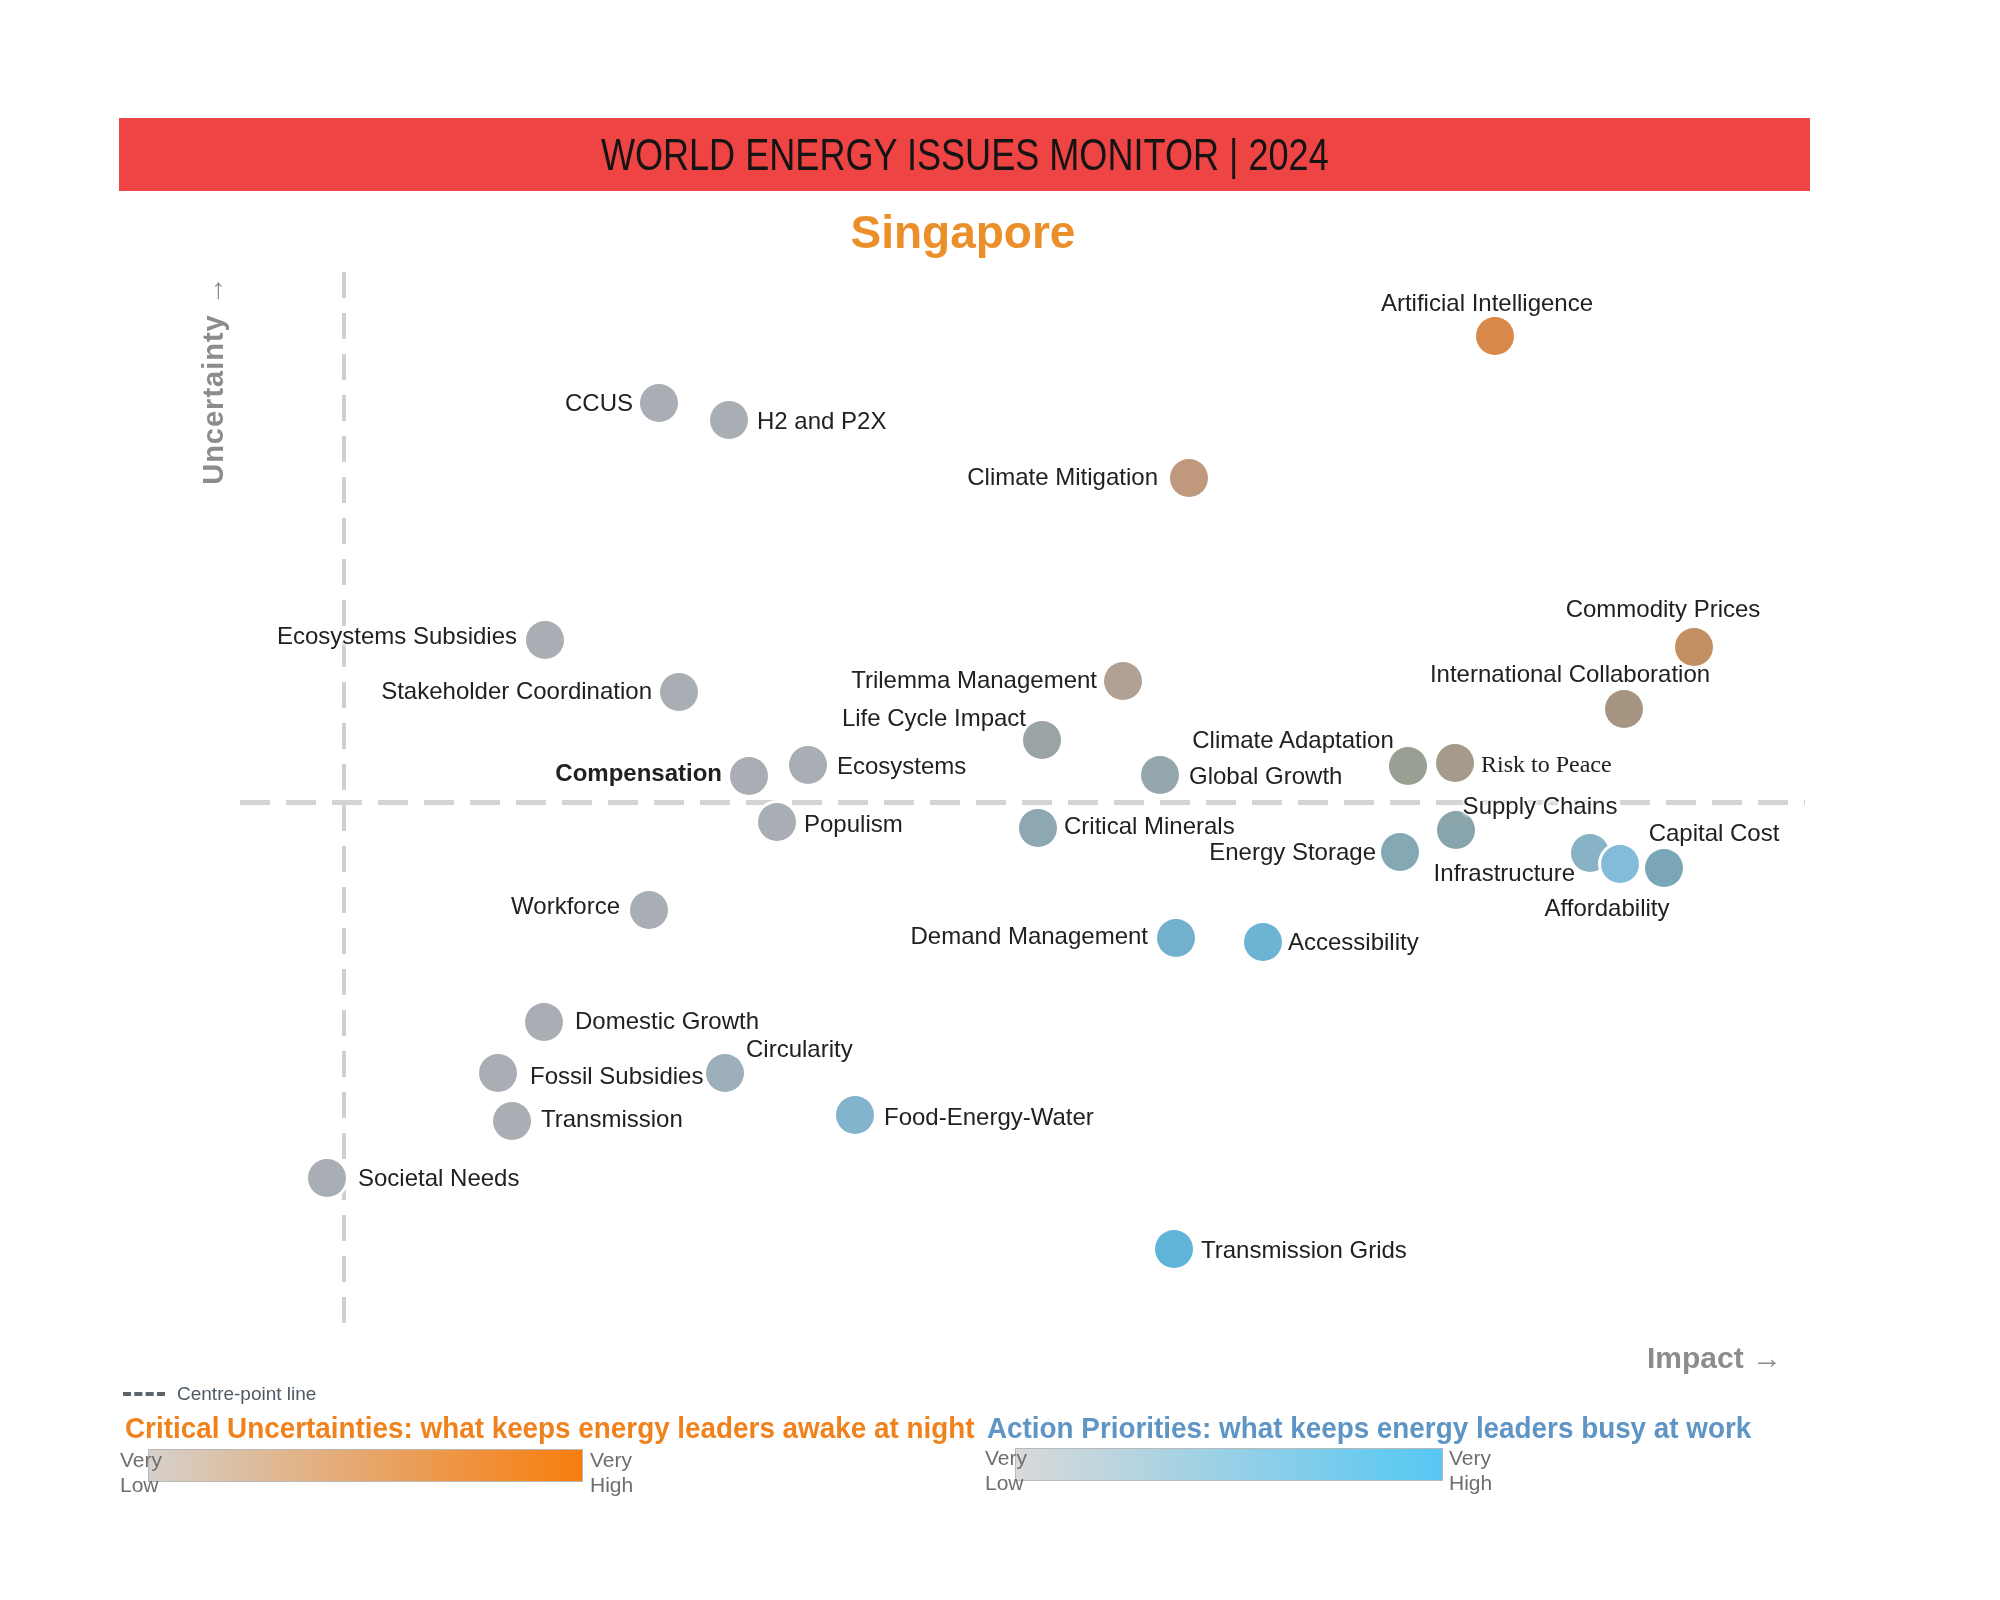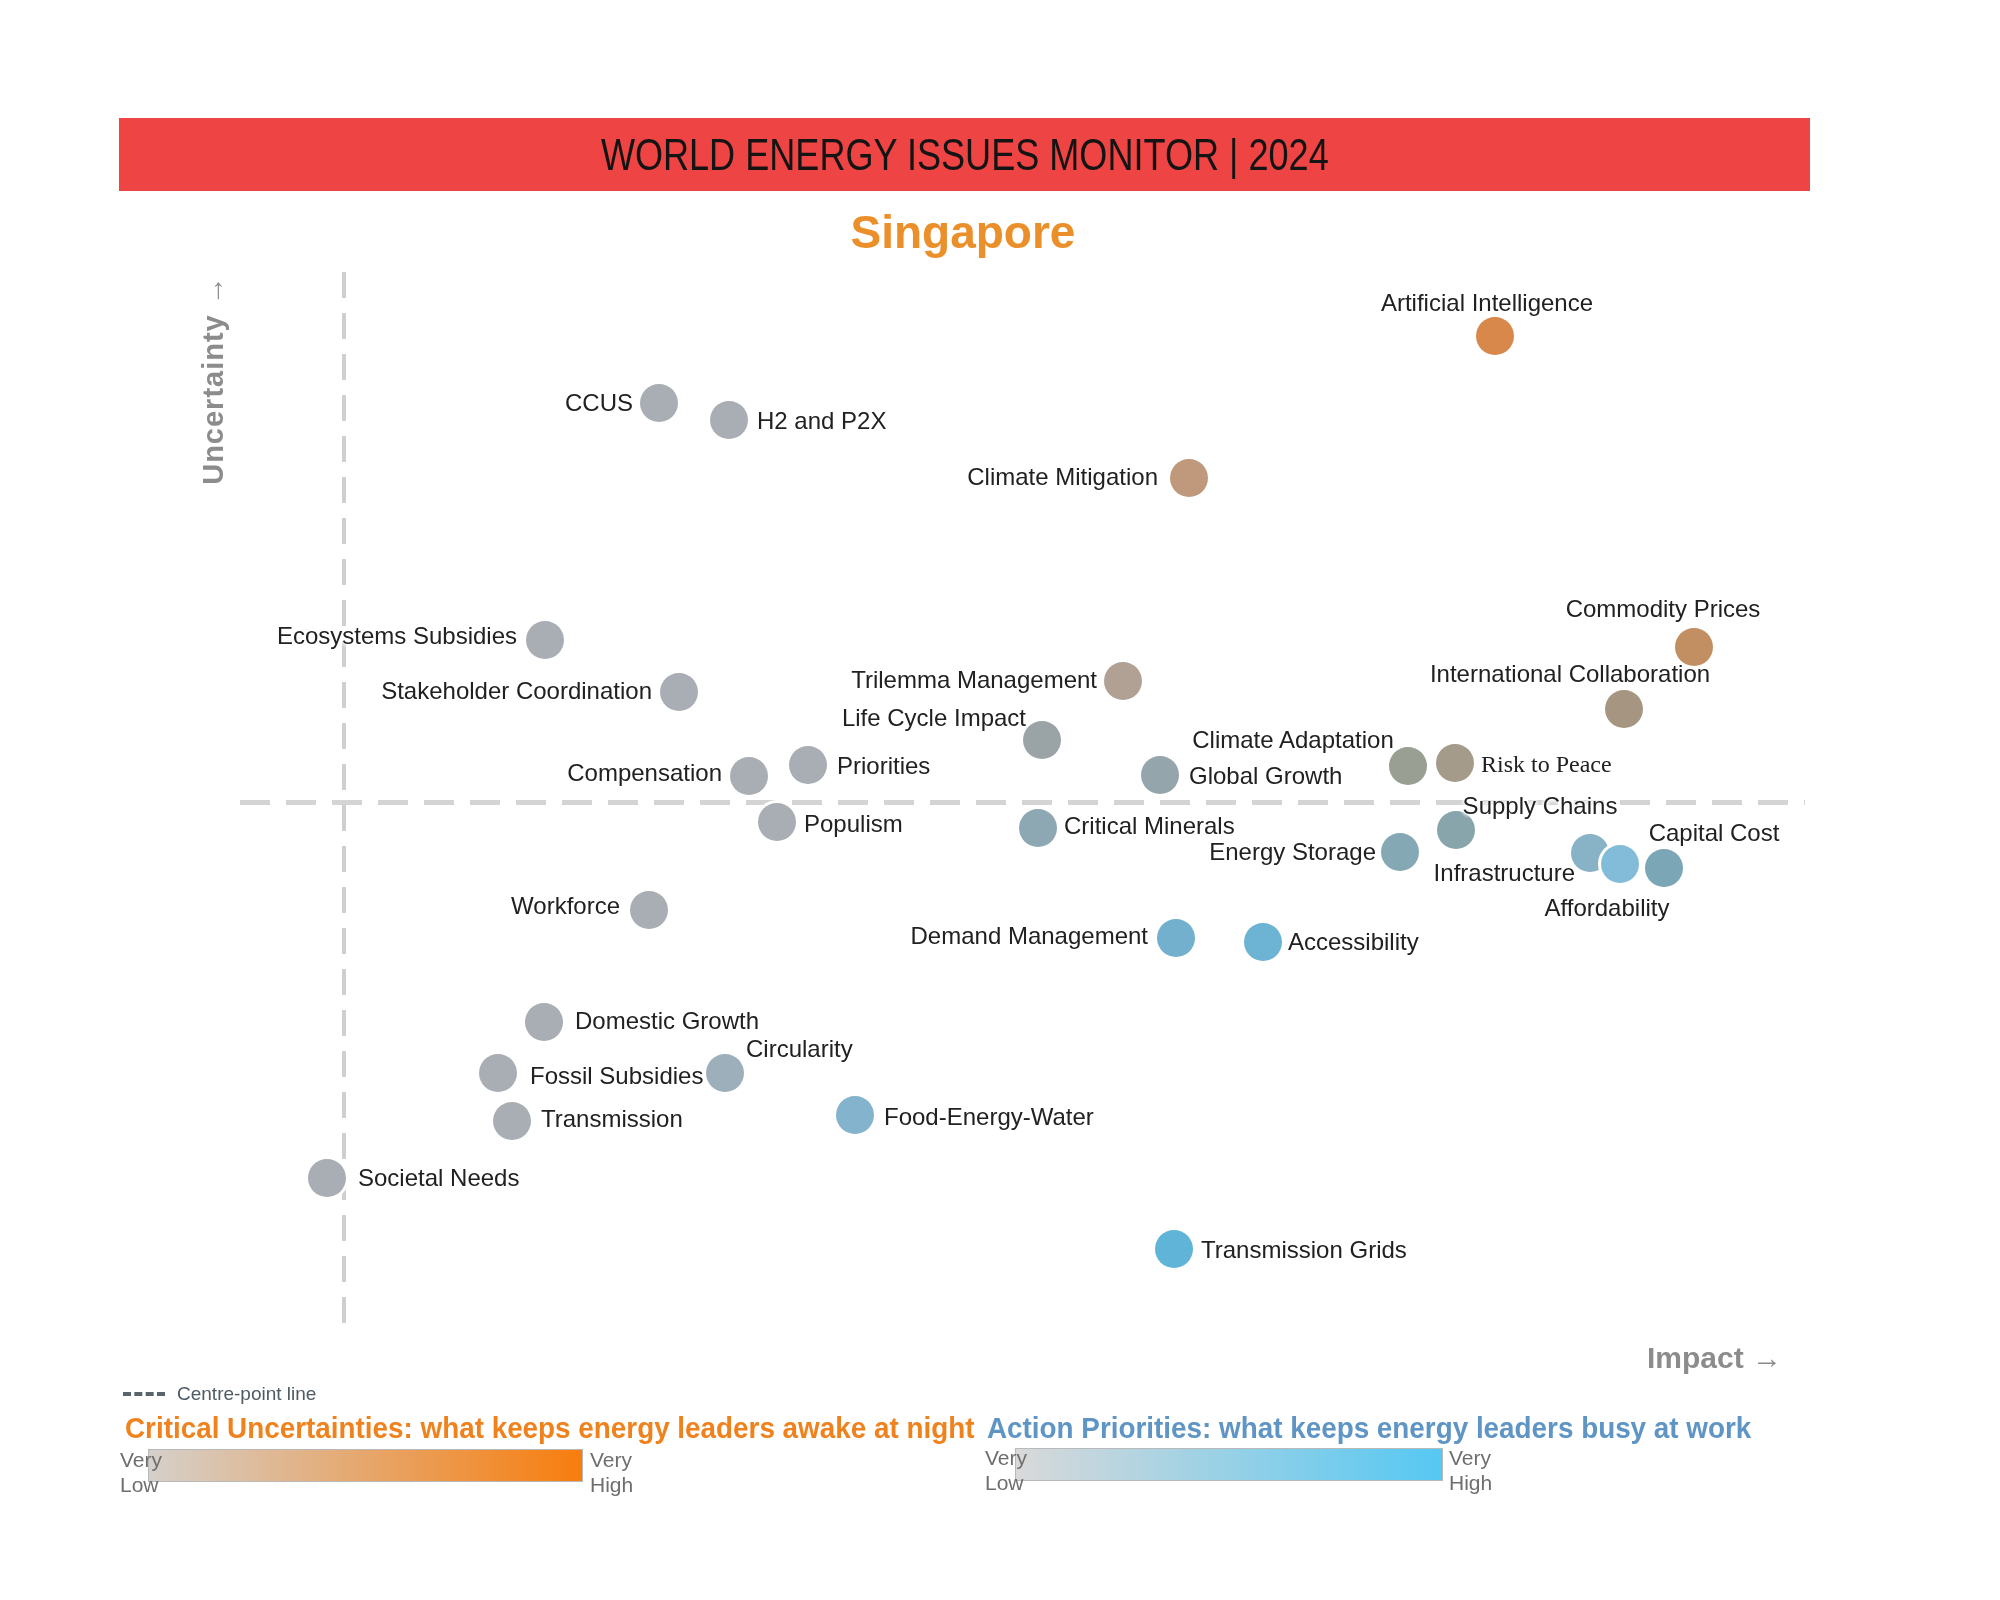--- a/index.html
+++ b/index.html
@@ -80,23 +80,23 @@
       <div class="bubble-label anchor-end" style="left: 517px; top: 636px;">Ecosystems Subsidies</div>
       <div class="bubble" style="left: 1605px; top: 690px; background: rgb(166, 150, 129);"></div>
       <div class="bubble-label anchor-middle" style="left: 1570px; top: 674px;">International Collaboration</div>
       <div class="bubble" style="left: 660px; top: 673px; background: rgb(168, 174, 180);"></div>
       <div class="bubble-label anchor-end" style="left: 652px; top: 691px;">Stakeholder Coordination</div>
       <div class="bubble" style="left: 1104px; top: 662px; background: rgb(177, 160, 148);"></div>
       <div class="bubble-label anchor-end" style="left: 1097px; top: 680px;">Trilemma Management</div>
       <div class="bubble" style="left: 1023px; top: 721px; background: rgb(154, 164, 167);"></div>
       <div class="bubble-label anchor-end" style="left: 1026px; top: 718px;">Life Cycle Impact</div>
       <div class="bubble" style="left: 730px; top: 757px; background: rgb(168, 174, 180);"></div>
-      <div class="bubble-label anchor-end" style="left: 722px; top: 773px;">Compensation</div>
+      <div class="bubble-label anchor-end" style="left: 722px; top: 773px; font-weight: bold;">Compensation</div>
       <div class="bubble" style="left: 789px; top: 746px; background: rgb(168, 174, 180);"></div>
-      <div class="bubble-label anchor-start" style="left: 837px; top: 766px;">Priorities</div>
+      <div class="bubble-label anchor-start" style="left: 837px; top: 766px;">Ecosystems</div>
       <div class="bubble" style="left: 1389px; top: 747px; background: rgb(153, 159, 146);"></div>
       <div class="bubble-label anchor-middle" style="left: 1293px; top: 740px;">Climate Adaptation</div>
       <div class="bubble" style="left: 1436px; top: 744px; background: rgb(164, 155, 138);"></div>
       <div class="bubble-label anchor-start" style="left: 1481px; top: 764px; font-family: Liberation Serif, serif;">Risk to Peace</div>
       <div class="bubble" style="left: 1141px; top: 756px; background: rgb(149, 165, 172);"></div>
       <div class="bubble-label anchor-start" style="left: 1189px; top: 776px;">Global Growth</div>
       <div class="bubble" style="left: 758px; top: 803px; background: rgb(168, 174, 180);"></div>
       <div class="bubble-label anchor-start" style="left: 804px; top: 824px;">Populism</div>
       <div class="bubble" style="left: 1019px; top: 809px; background: rgb(141, 168, 179);"></div>
       <div class="bubble-label anchor-start" style="left: 1064px; top: 826px;">Critical Minerals</div>

